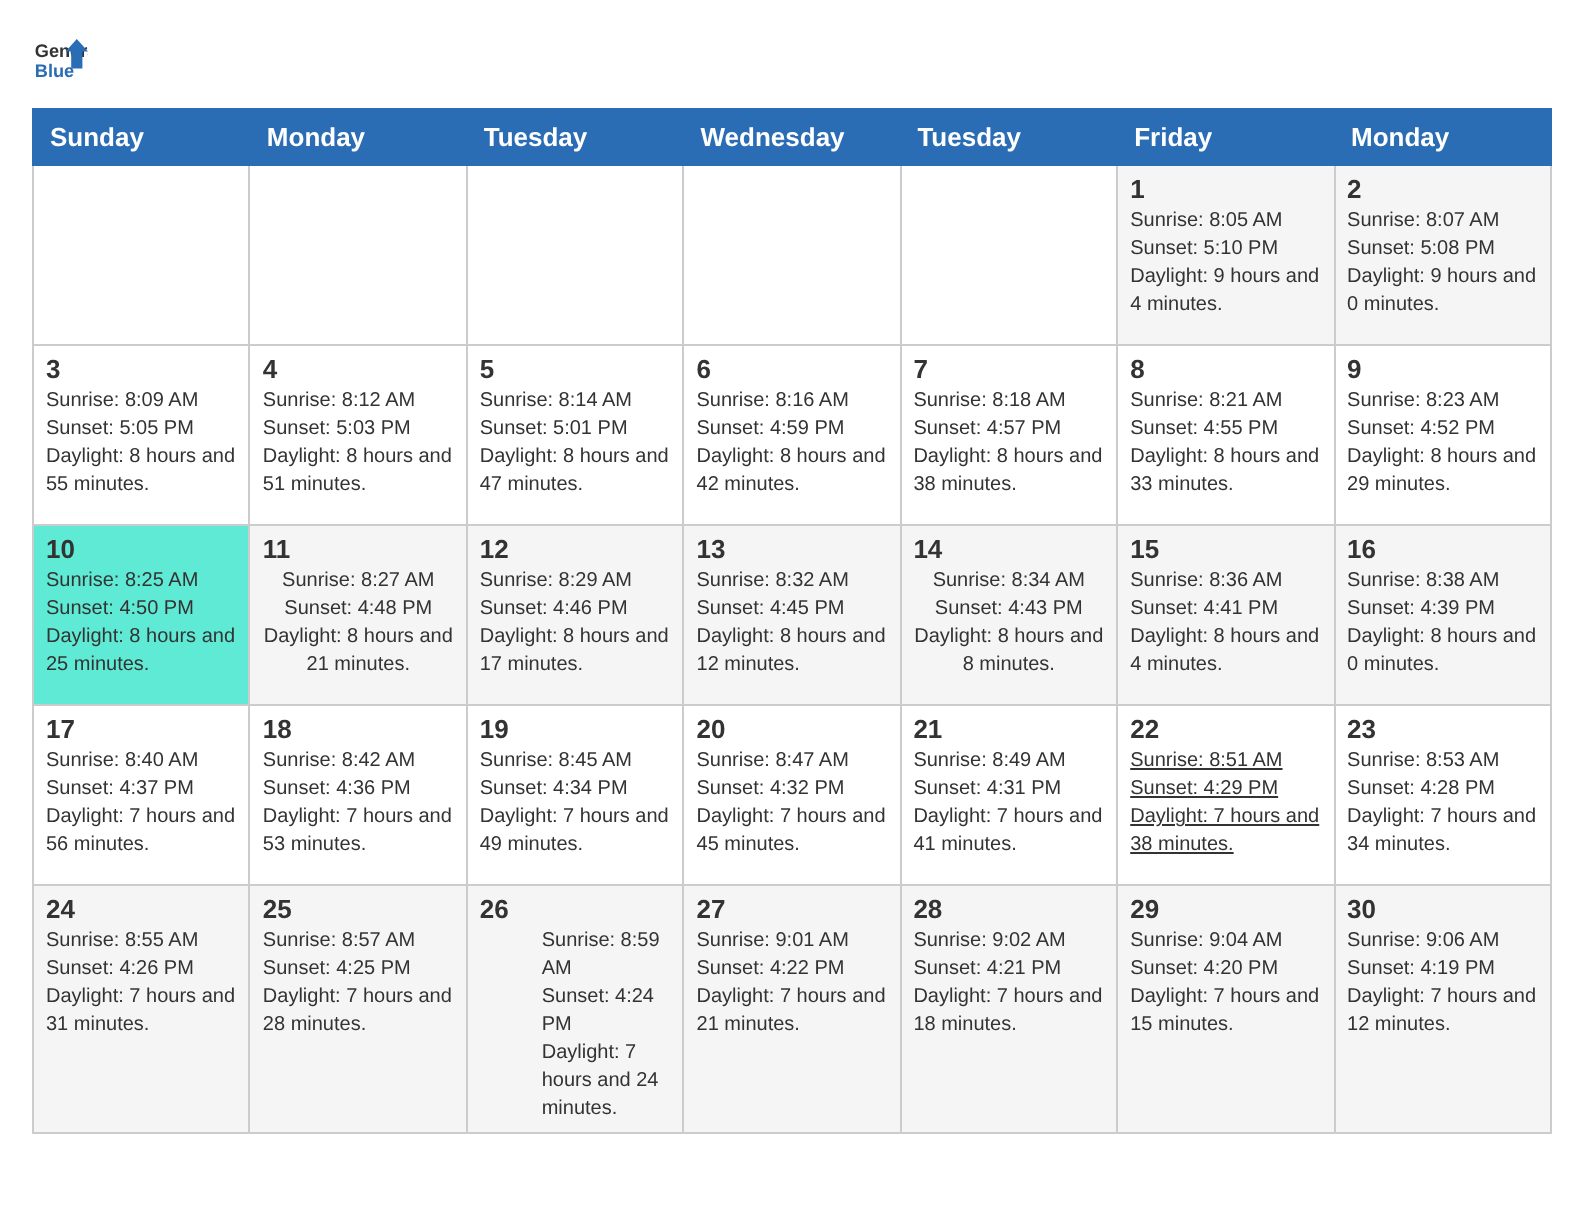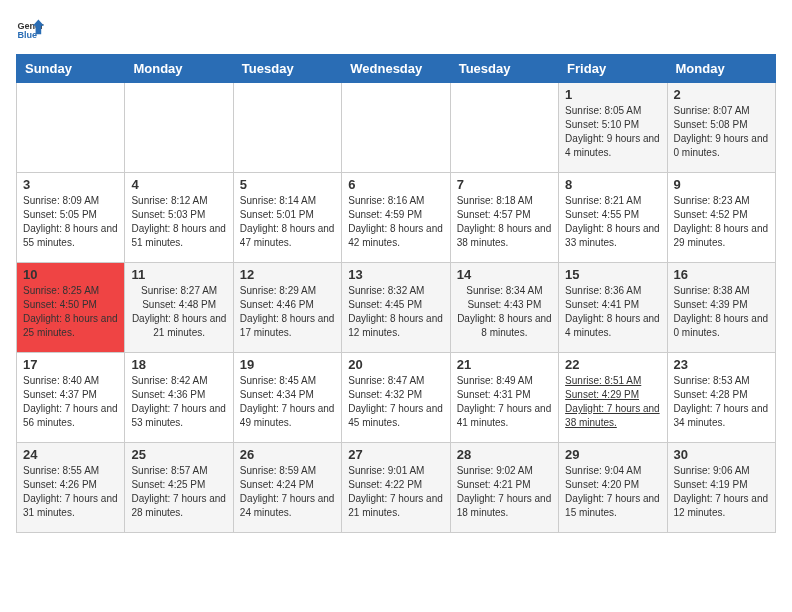--- a/index.html
+++ b/index.html
@@ -168,21 +168,21 @@
 Daylight: 8 hours and 33 minutes.</div>
         </td>
         <td style="background-color: rgb(255, 255, 255);">
           <span class="day-number">9</span>
           <div class="day-info" style="white-space: pre-line;">Sunrise: 8:23 AM
 Sunset: 4:52 PM
 Daylight: 8 hours and 29 minutes.</div>
         </td>
       </tr>
       <tr>
-        <td style="background-color: #ef4444;">
+        <td style="background-color: #5eead4;">
           <span class="day-number">10</span>
           <div class="day-info" style="white-space: pre-line;">Sunrise: 8:25 AM
 Sunset: 4:50 PM
 Daylight: 8 hours and 25 minutes.</div>
         </td>
         <td style="background-color: rgb(245, 245, 245);">
           <span class="day-number">11</span>
           <div class="day-info" style="white-space: pre-line; text-align: center;">Sunrise: 8:27 AM
 Sunset: 4:48 PM
 Daylight: 8 hours and 21 minutes.</div>
@@ -270,21 +270,21 @@
 Daylight: 7 hours and 31 minutes.</div>
         </td>
         <td style="background-color: rgb(245, 245, 245);">
           <span class="day-number">25</span>
           <div class="day-info" style="white-space: pre-line;">Sunrise: 8:57 AM
 Sunset: 4:25 PM
 Daylight: 7 hours and 28 minutes.</div>
         </td>
         <td style="background-color: rgb(245, 245, 245);">
           <span class="day-number">26</span>
-          <div class="day-info" style="white-space: pre-line;">Sunrise: 8:59 AM
+          <div class="day-info" style="white-space: pre-line; margin-left: 31px;">Sunrise: 8:59 AM
 Sunset: 4:24 PM
 Daylight: 7 hours and 24 minutes.</div>
         </td>
         <td style="background-color: rgb(245, 245, 245);">
           <span class="day-number">27</span>
           <div class="day-info" style="white-space: pre-line;">Sunrise: 9:01 AM
 Sunset: 4:22 PM
 Daylight: 7 hours and 21 minutes.</div>
         </td>
         <td style="background-color: rgb(245, 245, 245);">

